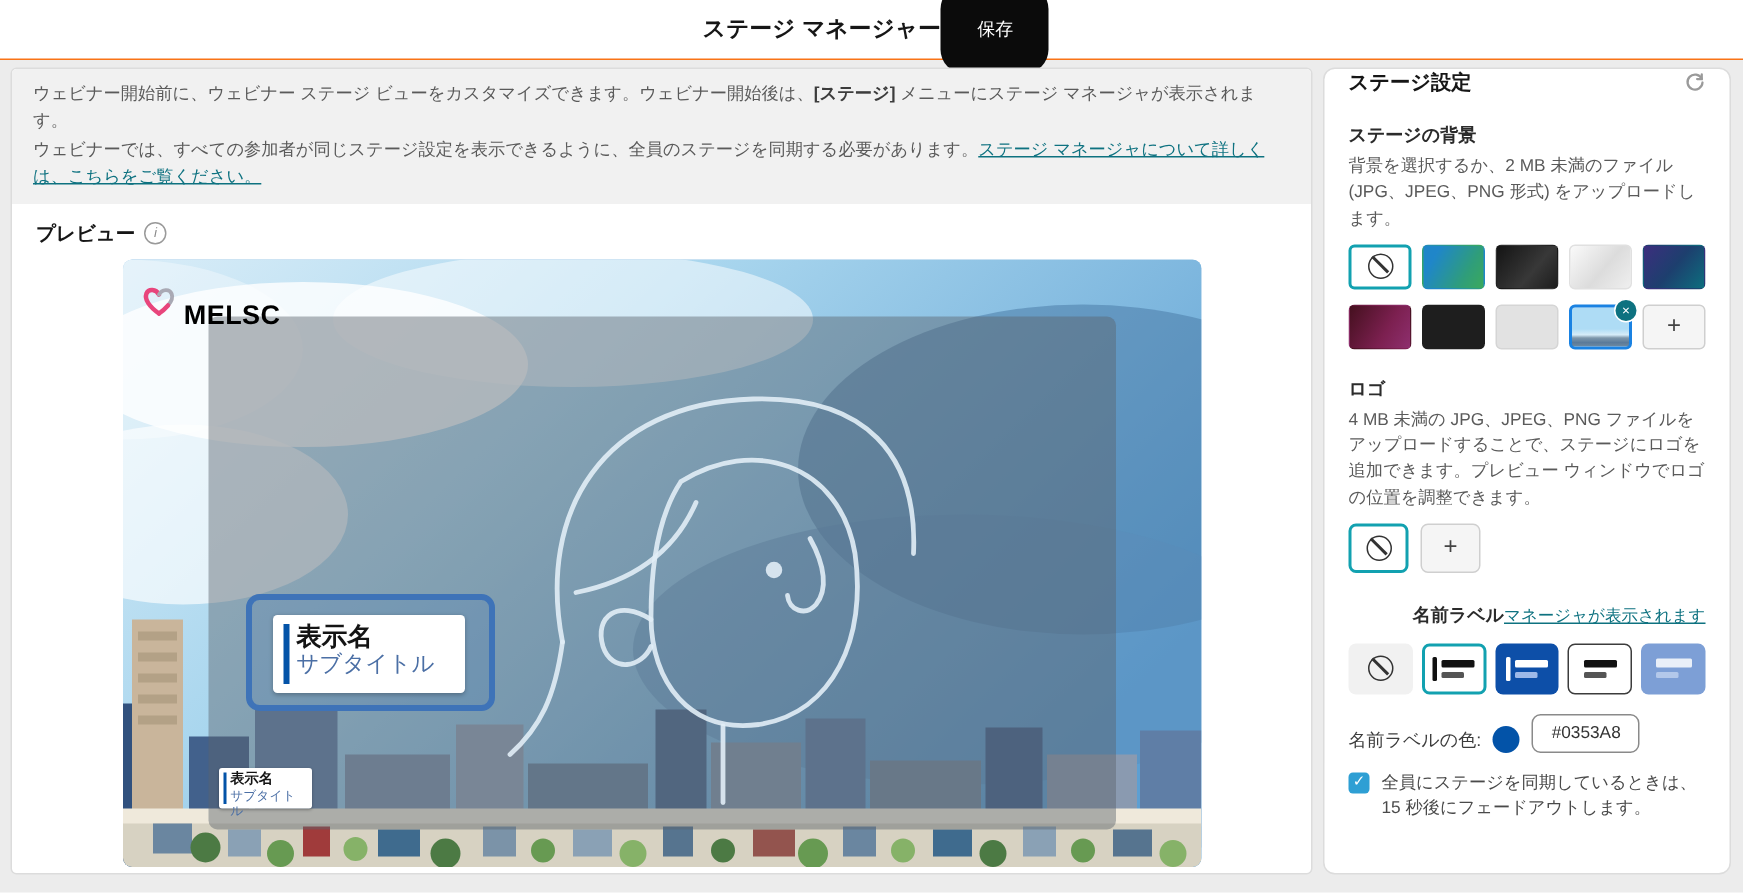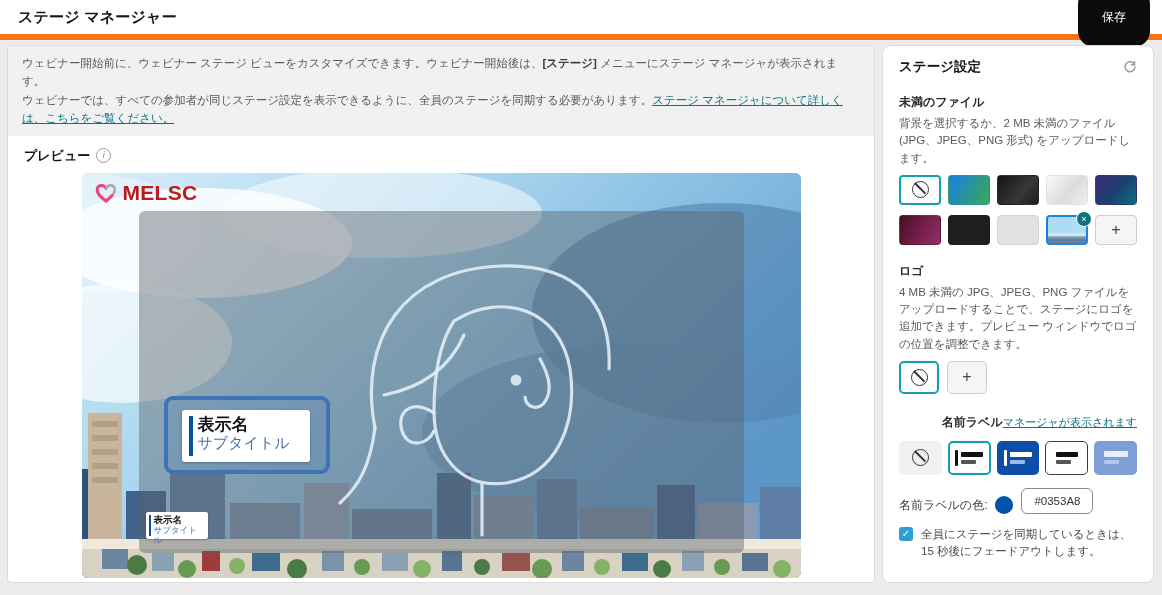--- a/index.html
+++ b/index.html
@@ -4,38 +4,38 @@
 <style>
   html,body{margin:0;padding:0;}
   body{
     width:1162px;height:595px;overflow:hidden;position:relative;
     background:#ececec;
     font-family:"Liberation Sans","DejaVu Sans",sans-serif;
     -webkit-font-smoothing:antialiased;
   }
   
   .header{
-    height:40px;background:#fff;border-bottom:6px solid #f97316;
-    display:flex;align-items:center;justify-content:space-between;
+    height:40px;background:#fff;border-bottom:1px solid #f97316;
+    display:flex;align-items:center;justify-content:center;
     padding:0 12px 0 18px;box-sizing:border-box;
   }
   .header h1{margin:0;font-size:15px;font-weight:bold;color:#161616;letter-spacing:.2px;}
   .save-btn{
     background:#0b0b0b;color:#fff;border:none;border-radius:16px;
     font-size:12px;padding:21px 24px;cursor:pointer;font-family:inherit;
   }
   
   .main{display:flex;gap:7px;padding:5px 7px 0;align-items:flex-start;}
   .left-card{
     width:868px;height:538px;background:#fff;border:1px solid #dcdcdc;
     border-radius:4px;box-sizing:border-box;overflow:hidden;
   }
   .sidebar{
     width:272px;height:538px;background:#fff;border:1px solid #dcdcdc;
-    border-radius:8px;box-sizing:border-box;padding:12px 16px;
+    border-radius:8px;box-sizing:border-box;padding:0 16px;
     font-size:11.5px;color:#555;
   }
   
   .banner{
     background:#f1f1f1;padding:8px 14px;font-size:11.5px;line-height:1.6;color:#5a5a5a;
   }
   .banner b{color:#3c3c3c;}
   .banner a{color:#0e7280;text-decoration:underline;cursor:pointer;}
   
   .preview-head{
@@ -54,21 +54,21 @@
   }
   .stage-bg{position:absolute;inset:0;}
   .video-overlay{
     position:absolute;left:57px;top:38px;width:605px;height:342px;
     background:rgba(92,99,108,.45);border-radius:6px;
   }
   .face-svg{position:absolute;left:0;top:0;pointer-events:none;}
   .brand{
     position:absolute;left:12px;top:8px;display:flex;align-items:center;gap:5px;
   }
-  .brand-text{font-size:21px;font-weight:800;color:#b91c1c;letter-spacing:.3px;}
+  .brand-text{font-size:18px;font-weight:800;color:#000000;letter-spacing:.3px;margin-top:19px;}
   
   .sel-frame{
     position:absolute;left:82px;top:223px;width:166px;height:78px;
     border:4px solid #3e73b8;border-radius:9px;background:rgba(62,115,184,.18);
     box-sizing:border-box;cursor:move;
   }
   .name-label{
     position:absolute;left:14px;top:10px;width:128px;height:52px;
     background:#fff;border-radius:3px;box-shadow:0 1px 3px rgba(0,0,0,.25);
     padding:5px 8px 5px 16px;box-sizing:border-box;
@@ -279,21 +279,21 @@
     <div class="sb-titlerow">
       <span class="sb-title">ステージ設定</span>
       <span class="refresh-icon">
         <svg width="14" height="14" viewBox="0 0 14 14">
           <path d="M 11.5 4.5 A 5 5 0 1 0 12 7" fill="none" stroke="#9a9a9a" stroke-width="1.5" stroke-linecap="round"></path>
           <path d="M 11.5 1.5 L 11.5 4.7 L 8.4 4.7" fill="none" stroke="#9a9a9a" stroke-width="1.5" stroke-linecap="round"></path>
         </svg>
       </span>
     </div>
 
-    <div class="sec-head">未満のファイル</div>
+    <div class="sec-head">ステージの背景</div>
     <div class="sec-desc">背景を選択するか、2 MB 未満のファイル (JPG、JPEG、PNG 形式) をアップロードします。</div>
     <div class="thumb-grid">
       <div class="thumb sel-teal">
           <span class="no-icon"></span>
         </div>
       <div class="thumb" style="background:linear-gradient(120deg,#1f86c9 20%,#2f9d7a 70%,#3aa95c 100%);"></div>
       <div class="thumb" style="background:linear-gradient(130deg,#141414,#383838 60%,#1d1d1d);"></div>
       <div class="thumb" style="background:linear-gradient(130deg,#fafafa,#dcdcdc 55%,#efefef);border:1px solid #e0e0e0;"></div>
       <div class="thumb" style="background:linear-gradient(130deg,#3c2e7e,#1d3f6e 50%,#0d6e7e);"></div>
       <div class="thumb" style="background:linear-gradient(120deg,#45101f,#7c2050 60%,#8e2f6e);"></div>

